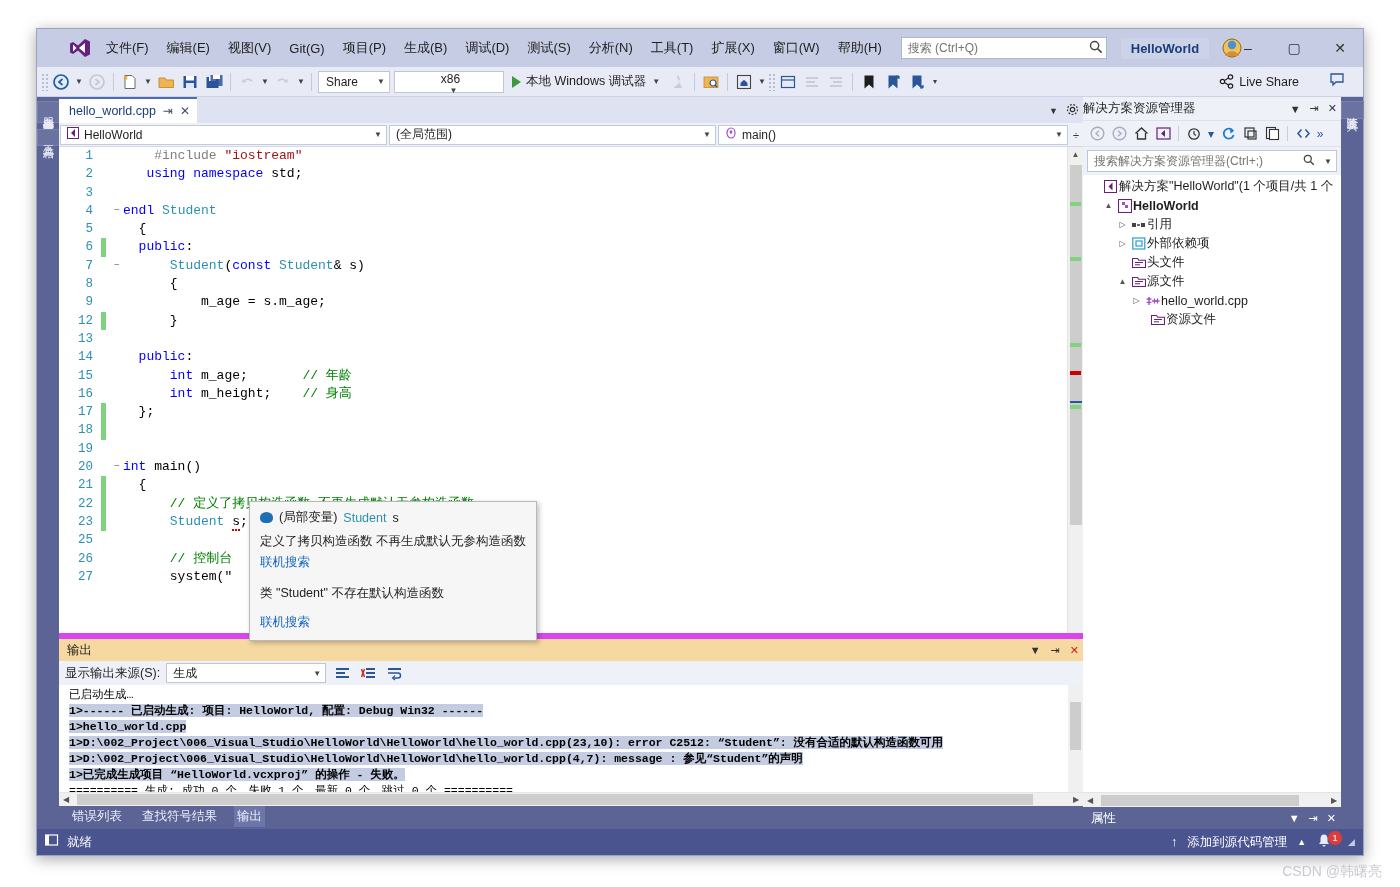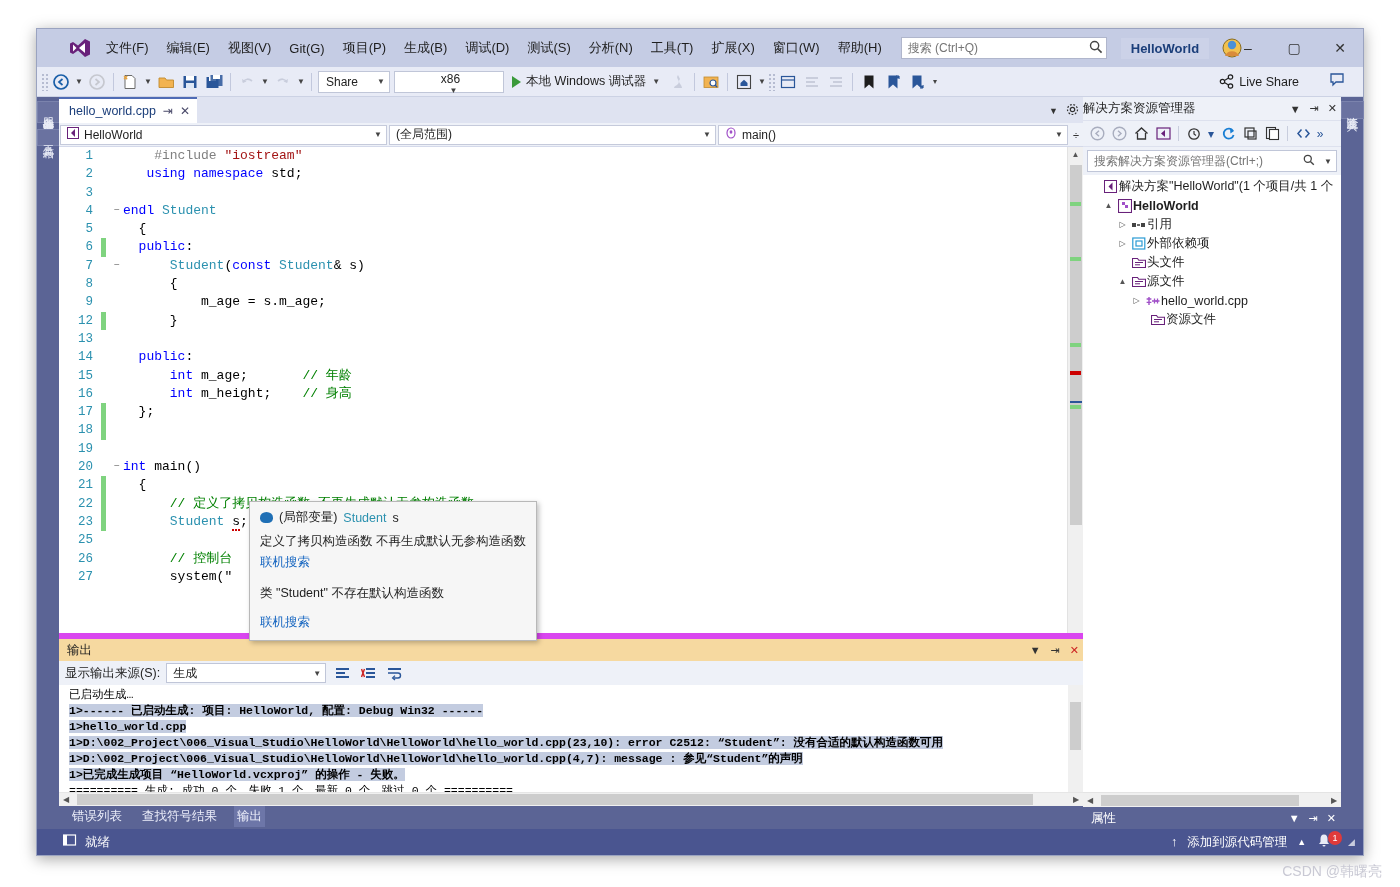--- a/index.html
+++ b/index.html
@@ -217,21 +217,21 @@
   .out-hscroll { height: 14px; background: #f0f0f0; display:flex; align-items:center; flex:0 0 auto; border-top: 1px solid #e6e6e6;}
   .bottom-tabs { height: 23px; background: #5b6495; display: flex; align-items: flex-start; padding-left: 10px; gap: 14px; flex: 0 0 auto; }
   .btab { color: #eceefa; font-size: 12.5px; padding: 2px 3px; }
   .btab.active { background: #6d76a8; }
 
   
   .statusbar {
     height: 26px; background: #4a5590; display: flex; align-items: center;
     color: #fff; font-size: 12.5px; padding: 0 8px; flex: 0 0 auto; justify-content: space-between;
   }
-  .sb-left { display: flex; align-items: center; gap: 8px; margin-left: 18px; }
+  .sb-left { display: flex; align-items: center; gap: 8px; }
   .sb-right { display: flex; align-items: center; gap: 10px; }
   .bell-wrap { position: relative; width: 22px; }
   .bell-badge {
     position: absolute; right: -4px; top: -2px; background: #e03a3a; color: #fff;
     border-radius: 50%; width: 14px; height: 14px; font-size: 9px;
     display: flex; align-items: center; justify-content: center;
   }
   .watermark {
     position: absolute; right: 18px; bottom: 6px; color: #c9c9d4;
     font-size: 14px; font-family: "Liberation Sans", sans-serif;

